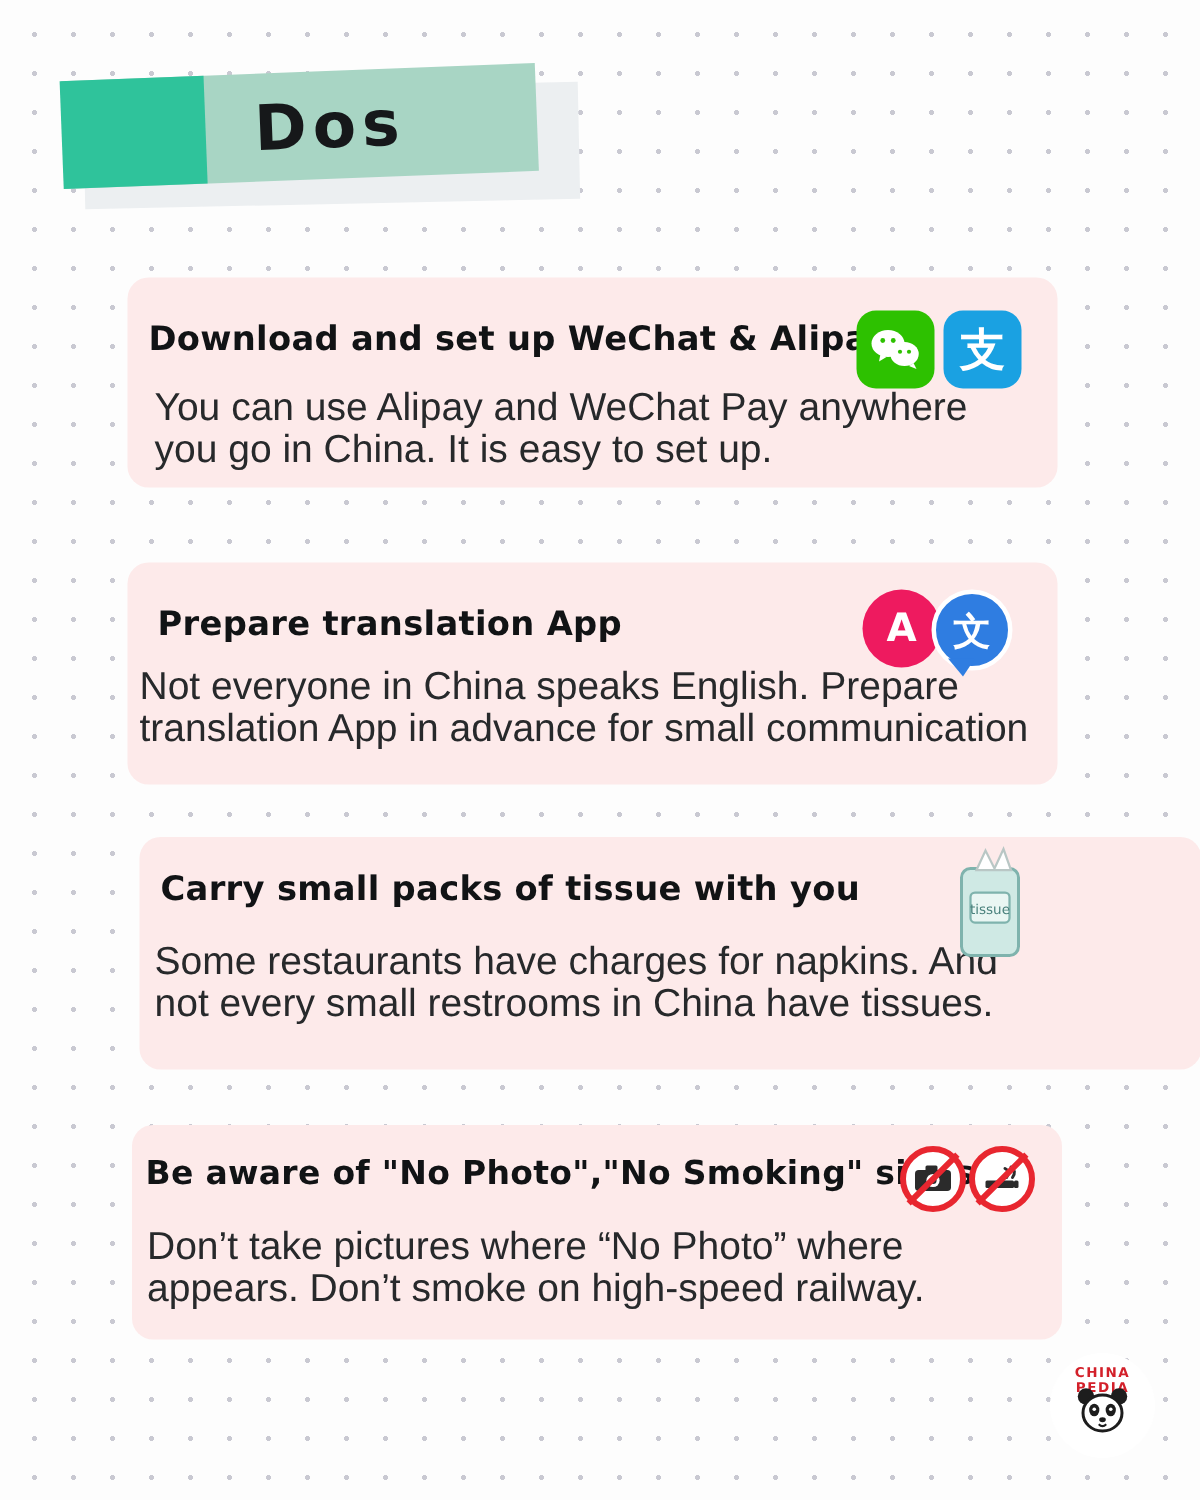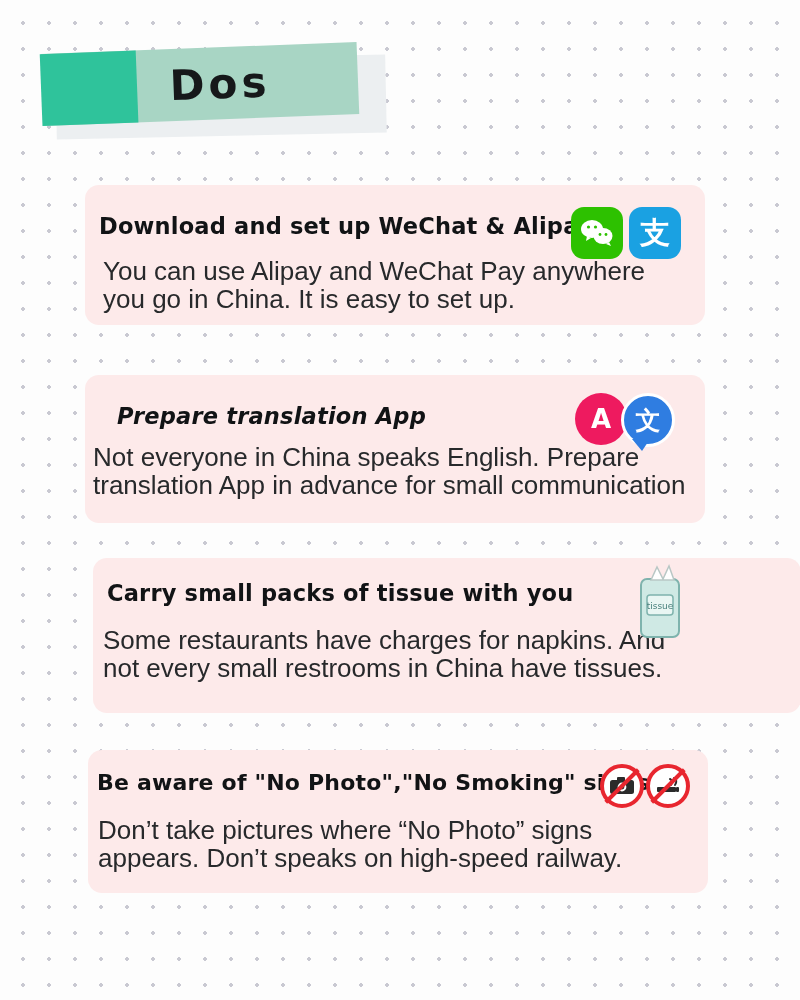--- a/index.html
+++ b/index.html
@@ -102,21 +102,21 @@
     font-size: 26px;
     line-height: 28px;
     color: #27292b;
   }
 
   
   .c1-title { position: absolute; left: 14px; top: 28px; }
   .c1-body  { position: absolute; left: 18px; top: 72px; width: 580px; }
 
   
-  .c2-title { position: absolute; left: 32px; top: 28px; font-style: italic; }
+  .c2-title { position: absolute; left: 20px; top: 28px; }
   .c2-body  { position: absolute; left: 8px; top: 68px; width: 610px; }
 
   
   .c3-title { position: absolute; left: 14px; top: 22px; }
   .c3-body  { position: absolute; left: 10px; top: 68px; width: 590px; }
 
   
   .c4-title { position: absolute; left: 9px; top: 20px; font-size: 22px; }
   .c4-body  { position: absolute; left: 10px; top: 66px; width: 600px; }
 
@@ -283,21 +283,21 @@
         <rect x="8" y="16" width="38" height="58" rx="6" fill="#cfe9e4" stroke="#7fb3ad" stroke-width="2"></rect>
         <rect x="14" y="32" width="26" height="20" rx="3" fill="#e9f6f3" stroke="#7fb3ad" stroke-width="1.5"></rect>
         <text x="27" y="46" font-family="DejaVu Sans, sans-serif" font-size="9" fill="#49807c" text-anchor="middle">tissue</text>
         <path d="M18 17 L24 4 L30 16 L36 3 L41 17 Z" fill="#ffffff" stroke="#b9c7c5" stroke-width="1.5"></path>
       </svg>
     </div>
   </div>
 
   <div class="card card-4">
     <div class="card-title c4-title">Be aware of "No Photo","No Smoking" signs</div>
-    <div class="card-body c4-body">Don’t take pictures where “No Photo” signs appears. Don’t speaks on high-speed railway.</div>
+    <div class="card-body c4-body">Don’t take pictures where “No Photo” where appears. Don’t smoke on high-speed railway.</div>
 
     <div class="icon-nophoto">
       <svg width="26" height="20" viewBox="0 0 26 20" aria-hidden="true">
         <rect x="1" y="4" width="24" height="14" rx="2.5" fill="#2b2b2b"></rect>
         <rect x="8" y="1" width="8" height="4" rx="1" fill="#2b2b2b"></rect>
         <circle cx="13" cy="11" r="4.4" fill="#ffffff"></circle>
         <circle cx="13" cy="11" r="2.4" fill="#2b2b2b"></circle>
       </svg>
       <span class="ban-slash"></span>
     </div>
@@ -306,14 +306,30 @@
       <svg width="26" height="20" viewBox="0 0 26 20" aria-hidden="true">
         <rect x="2" y="11" width="19" height="5" rx="1" fill="#2b2b2b"></rect>
         <rect x="21" y="11" width="3" height="5" rx="1" fill="#2b2b2b"></rect>
         <path d="M15 3 q4 2 1 6" stroke="#2b2b2b" stroke-width="2" fill="none" stroke-linecap="round"></path>
         <path d="M19 2 q4 2.5 1 7" stroke="#2b2b2b" stroke-width="2" fill="none" stroke-linecap="round"></path>
       </svg>
       <span class="ban-slash"></span>
     </div>
   </div>
 
+  <div class="logo">
+    <div class="logo-text-top">CHINA PEDIA</div>
+    <div class="logo-panda">
+      <svg width="36" height="34" viewBox="0 0 36 34" aria-hidden="true">
+        <circle cx="7" cy="7" r="5.5" fill="#1d1d1d"></circle>
+        <circle cx="29" cy="7" r="5.5" fill="#1d1d1d"></circle>
+        <ellipse cx="18" cy="18" rx="13" ry="12" fill="#ffffff" stroke="#1d1d1d" stroke-width="2"></ellipse>
+        <ellipse cx="12.5" cy="16" rx="3.4" ry="4.2" fill="#1d1d1d"></ellipse>
+        <ellipse cx="23.5" cy="16" rx="3.4" ry="4.2" fill="#1d1d1d"></ellipse>
+        <circle cx="12.5" cy="15.5" r="1.2" fill="#ffffff"></circle>
+        <circle cx="23.5" cy="15.5" r="1.2" fill="#ffffff"></circle>
+        <ellipse cx="18" cy="22.5" rx="2.2" ry="1.6" fill="#1d1d1d"></ellipse>
+        <path d="M15.5 25.5 q2.5 2.5 5 0" stroke="#1d1d1d" stroke-width="1.4" fill="none"></path>
+      </svg>
+    </div>
+  </div>
 
 </div>
 
 </body></html>

